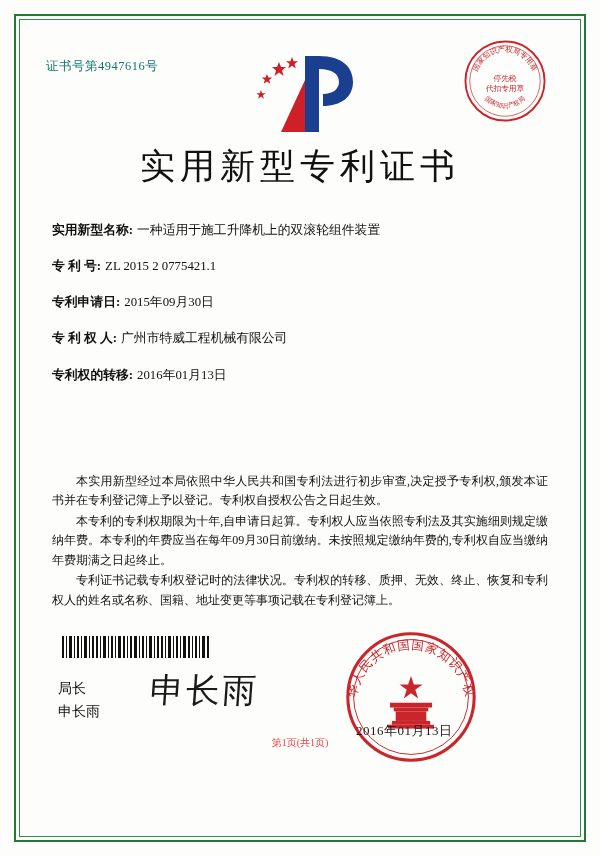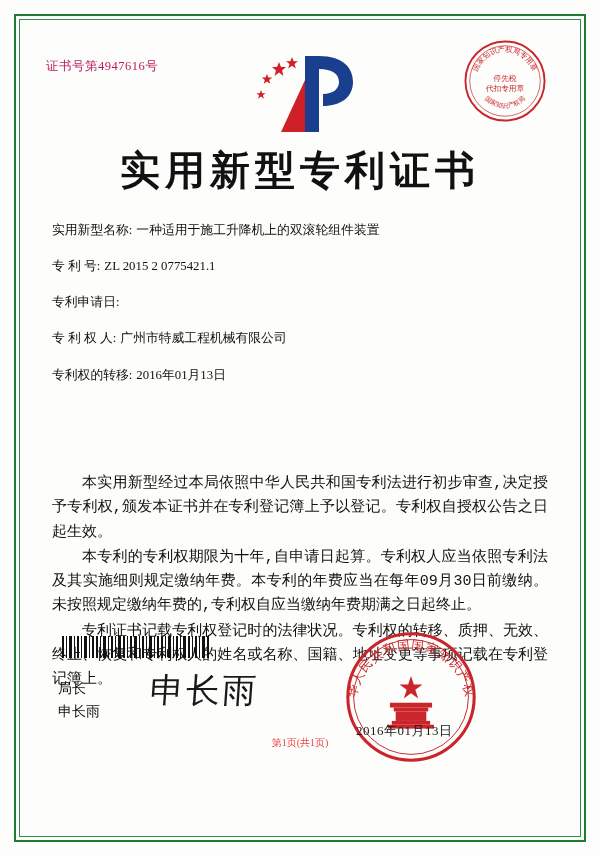--- a/index.html
+++ b/index.html
@@ -38,21 +38,21 @@
     bottom: 19px;
     border: 1px solid #2f8c45;
     box-sizing: border-box;
   }
 
   .cert-no {
     position: absolute;
     left: 46px;
     top: 58px;
     font-size: 12.5px;
-    color: #be185d;
+    color: #0f766e;
     letter-spacing: 0.5px;
   }
 
   
   .top-seal {
     position: absolute;
     right: 52px;
     top: 38px;
     width: 86px;
     height: 86px;
@@ -69,22 +69,22 @@
     justify-content: center;
     align-items: flex-start;
   }
 
   .title {
     position: absolute;
     left: 0;
     right: 0;
     top: 143px;
     text-align: center;
-    font-size: 40px;
-    font-weight: bold;
+    font-size: 35px;
+    font-weight: normal;
     letter-spacing: 5px;
     color: #111;
     font-family: "Liberation Serif", serif;
   }
 
   .fields {
     position: absolute;
     left: 52px;
     top: 222px;
     right: 52px;
@@ -93,36 +93,36 @@
   }
   .field-row {
     display: flex;
     align-items: baseline;
     margin-bottom: 19.5px;
     line-height: 1.3;
   }
   .field-label {
     white-space: pre;
     flex: 0 0 auto;
+    font-weight: bold;
   }
   .field-value {
     margin-left: 4px;
     flex: 1 1 auto;
   }
 
   .body-text {
     position: absolute;
     left: 52px;
     right: 52px;
     top: 472px;
-    font-size: 15px;
+    font-size: 12px;
     line-height: 1.62;
     color: #111;
     text-align: justify;
-    font-family: Liberation Mono, monospace;
   }
   .body-text p {
     margin: 0 0 1px 0;
     text-indent: 2em;
   }
 
   .barcode {
     position: absolute;
     left: 62px;
     top: 636px;
@@ -226,20 +226,21 @@
     <div class="field-row">
       <span class="field-label">实用新型名称:</span>
       <span class="field-value">一种适用于施工升降机上的双滚轮组件装置</span>
     </div>
     <div class="field-row">
       <span class="field-label">专 利 号:</span>
       <span class="field-value">ZL 2015 2 0775421.1</span>
     </div>
     <div class="field-row">
       <span class="field-label">专利申请日:</span>
+      <span class="field-value">2015年09月30日</span>
     </div>
     <div class="field-row">
       <span class="field-label">专 利 权 人:</span>
       <span class="field-value">广州市特威工程机械有限公司</span>
     </div>
     <div class="field-row">
       <span class="field-label">专利权的转移:</span>
       <span class="field-value">2016年01月13日</span>
     </div>
   </div>

